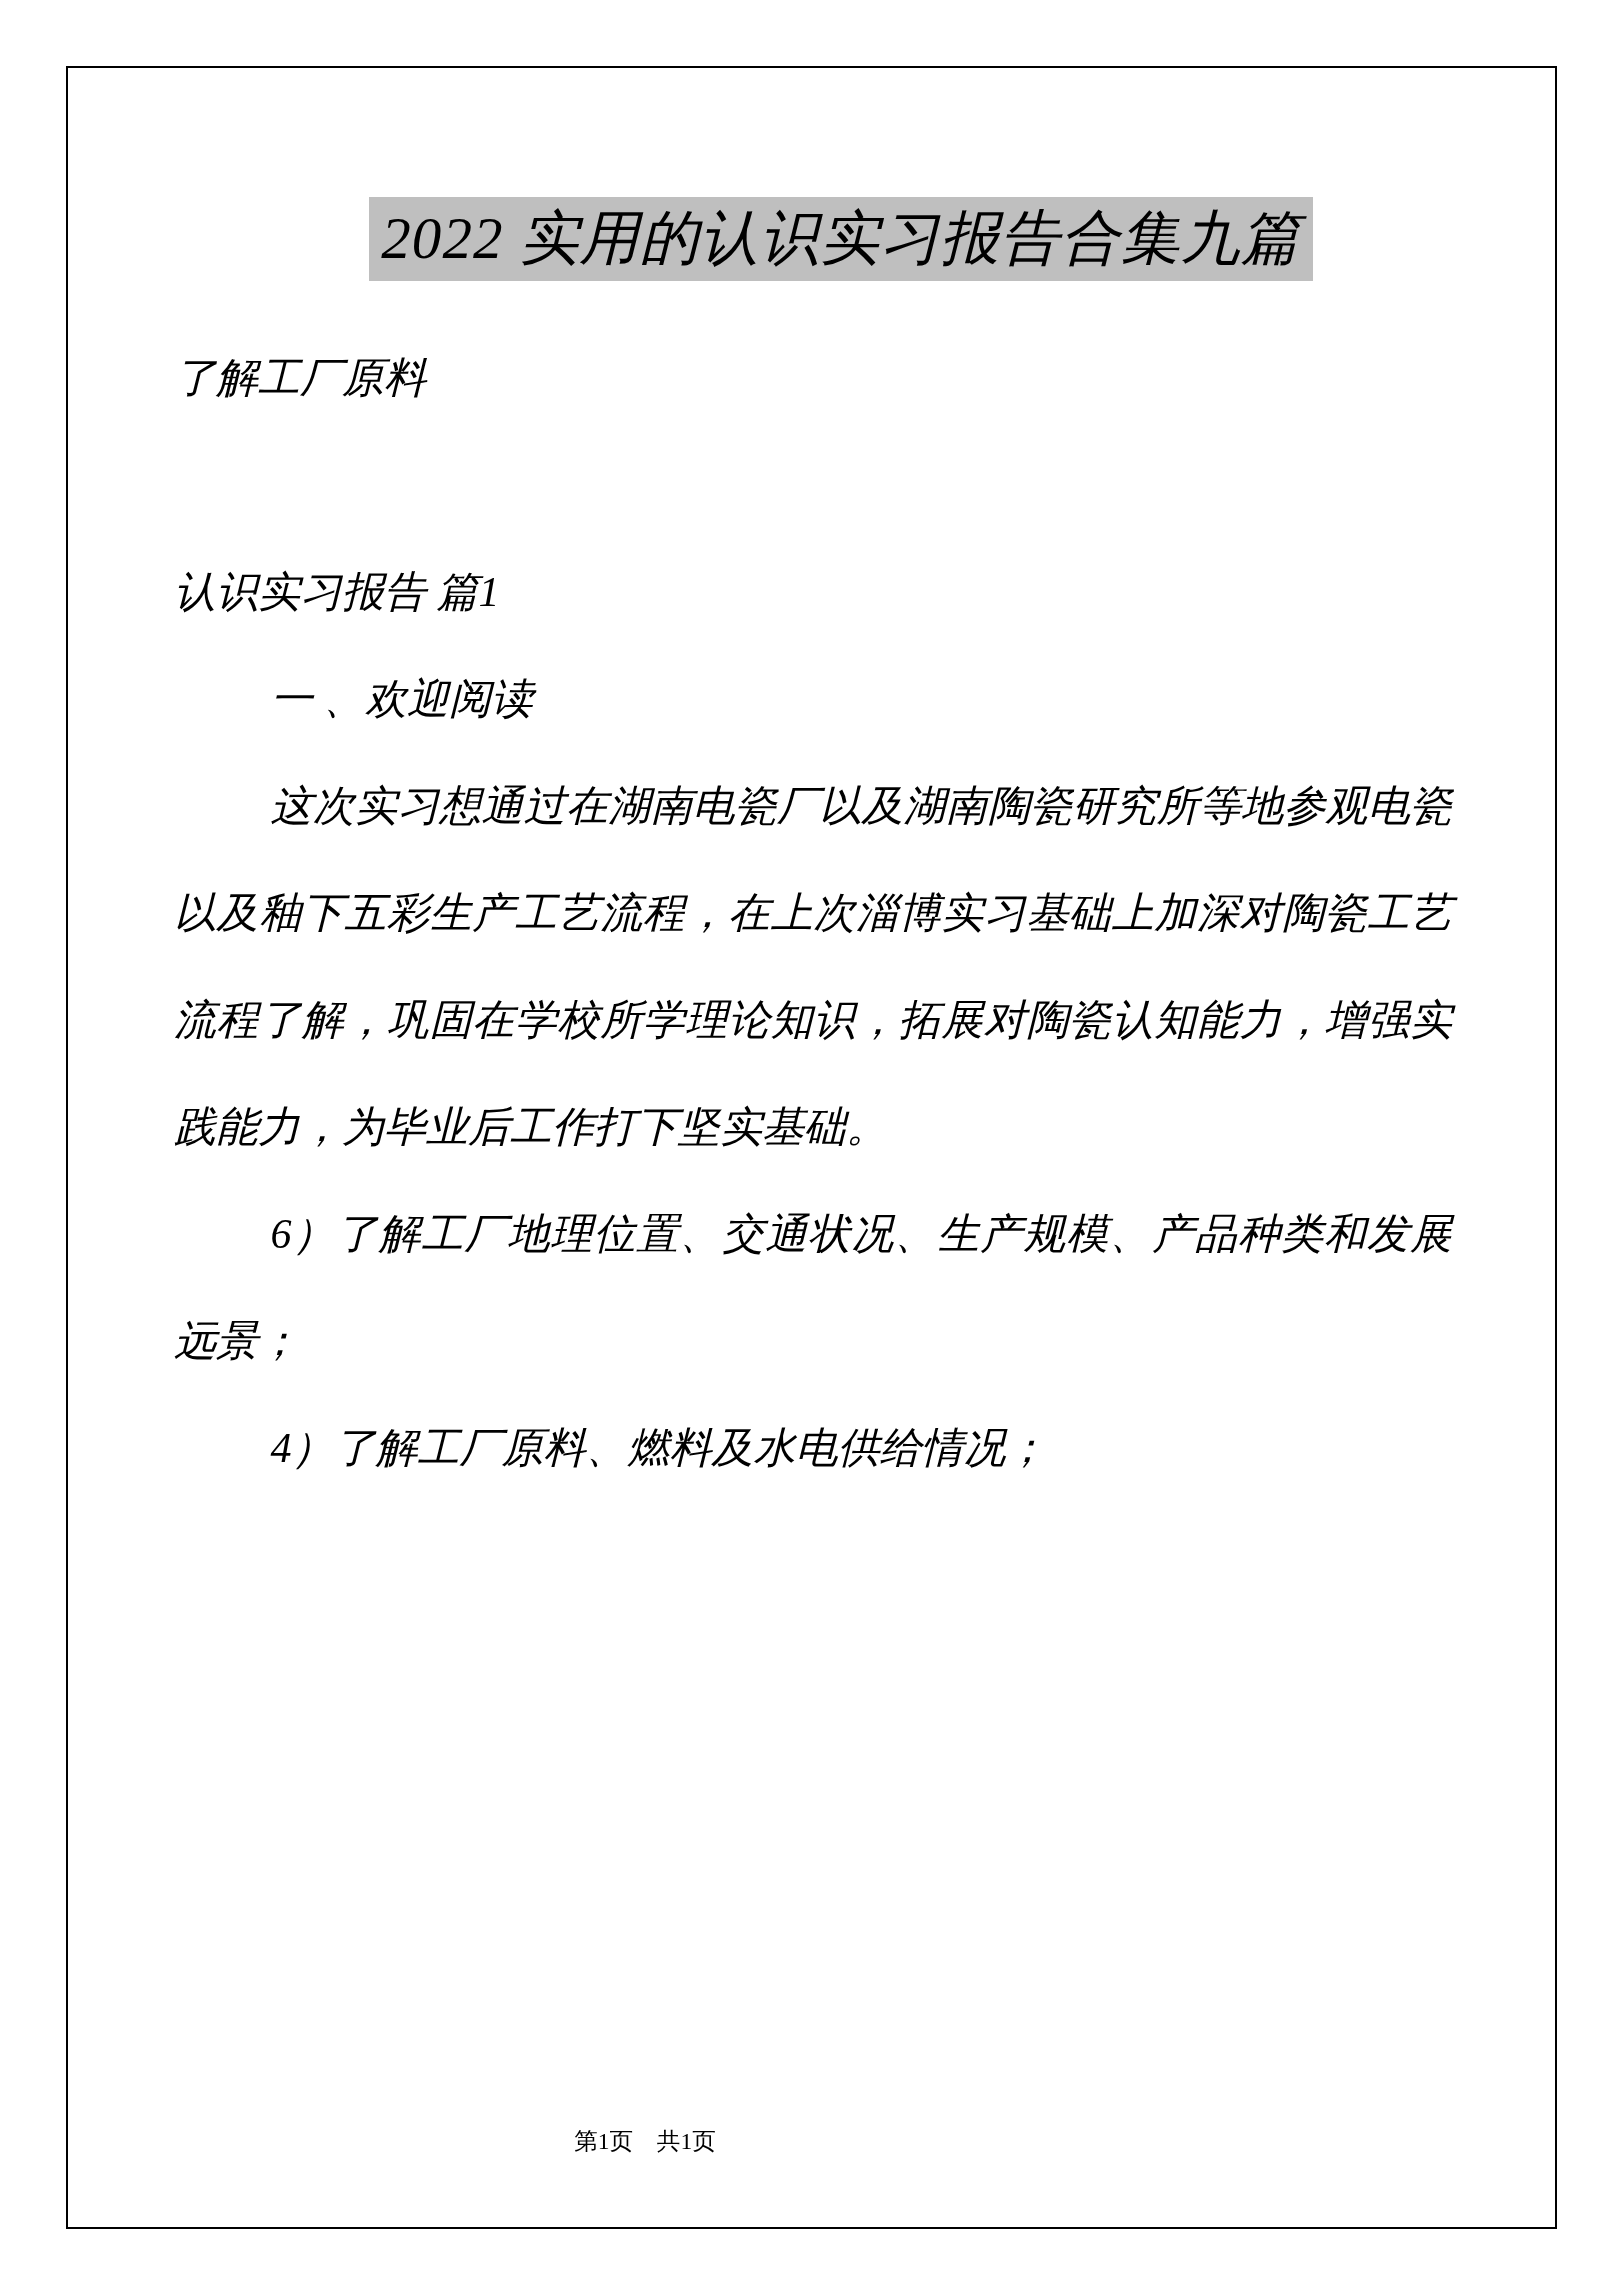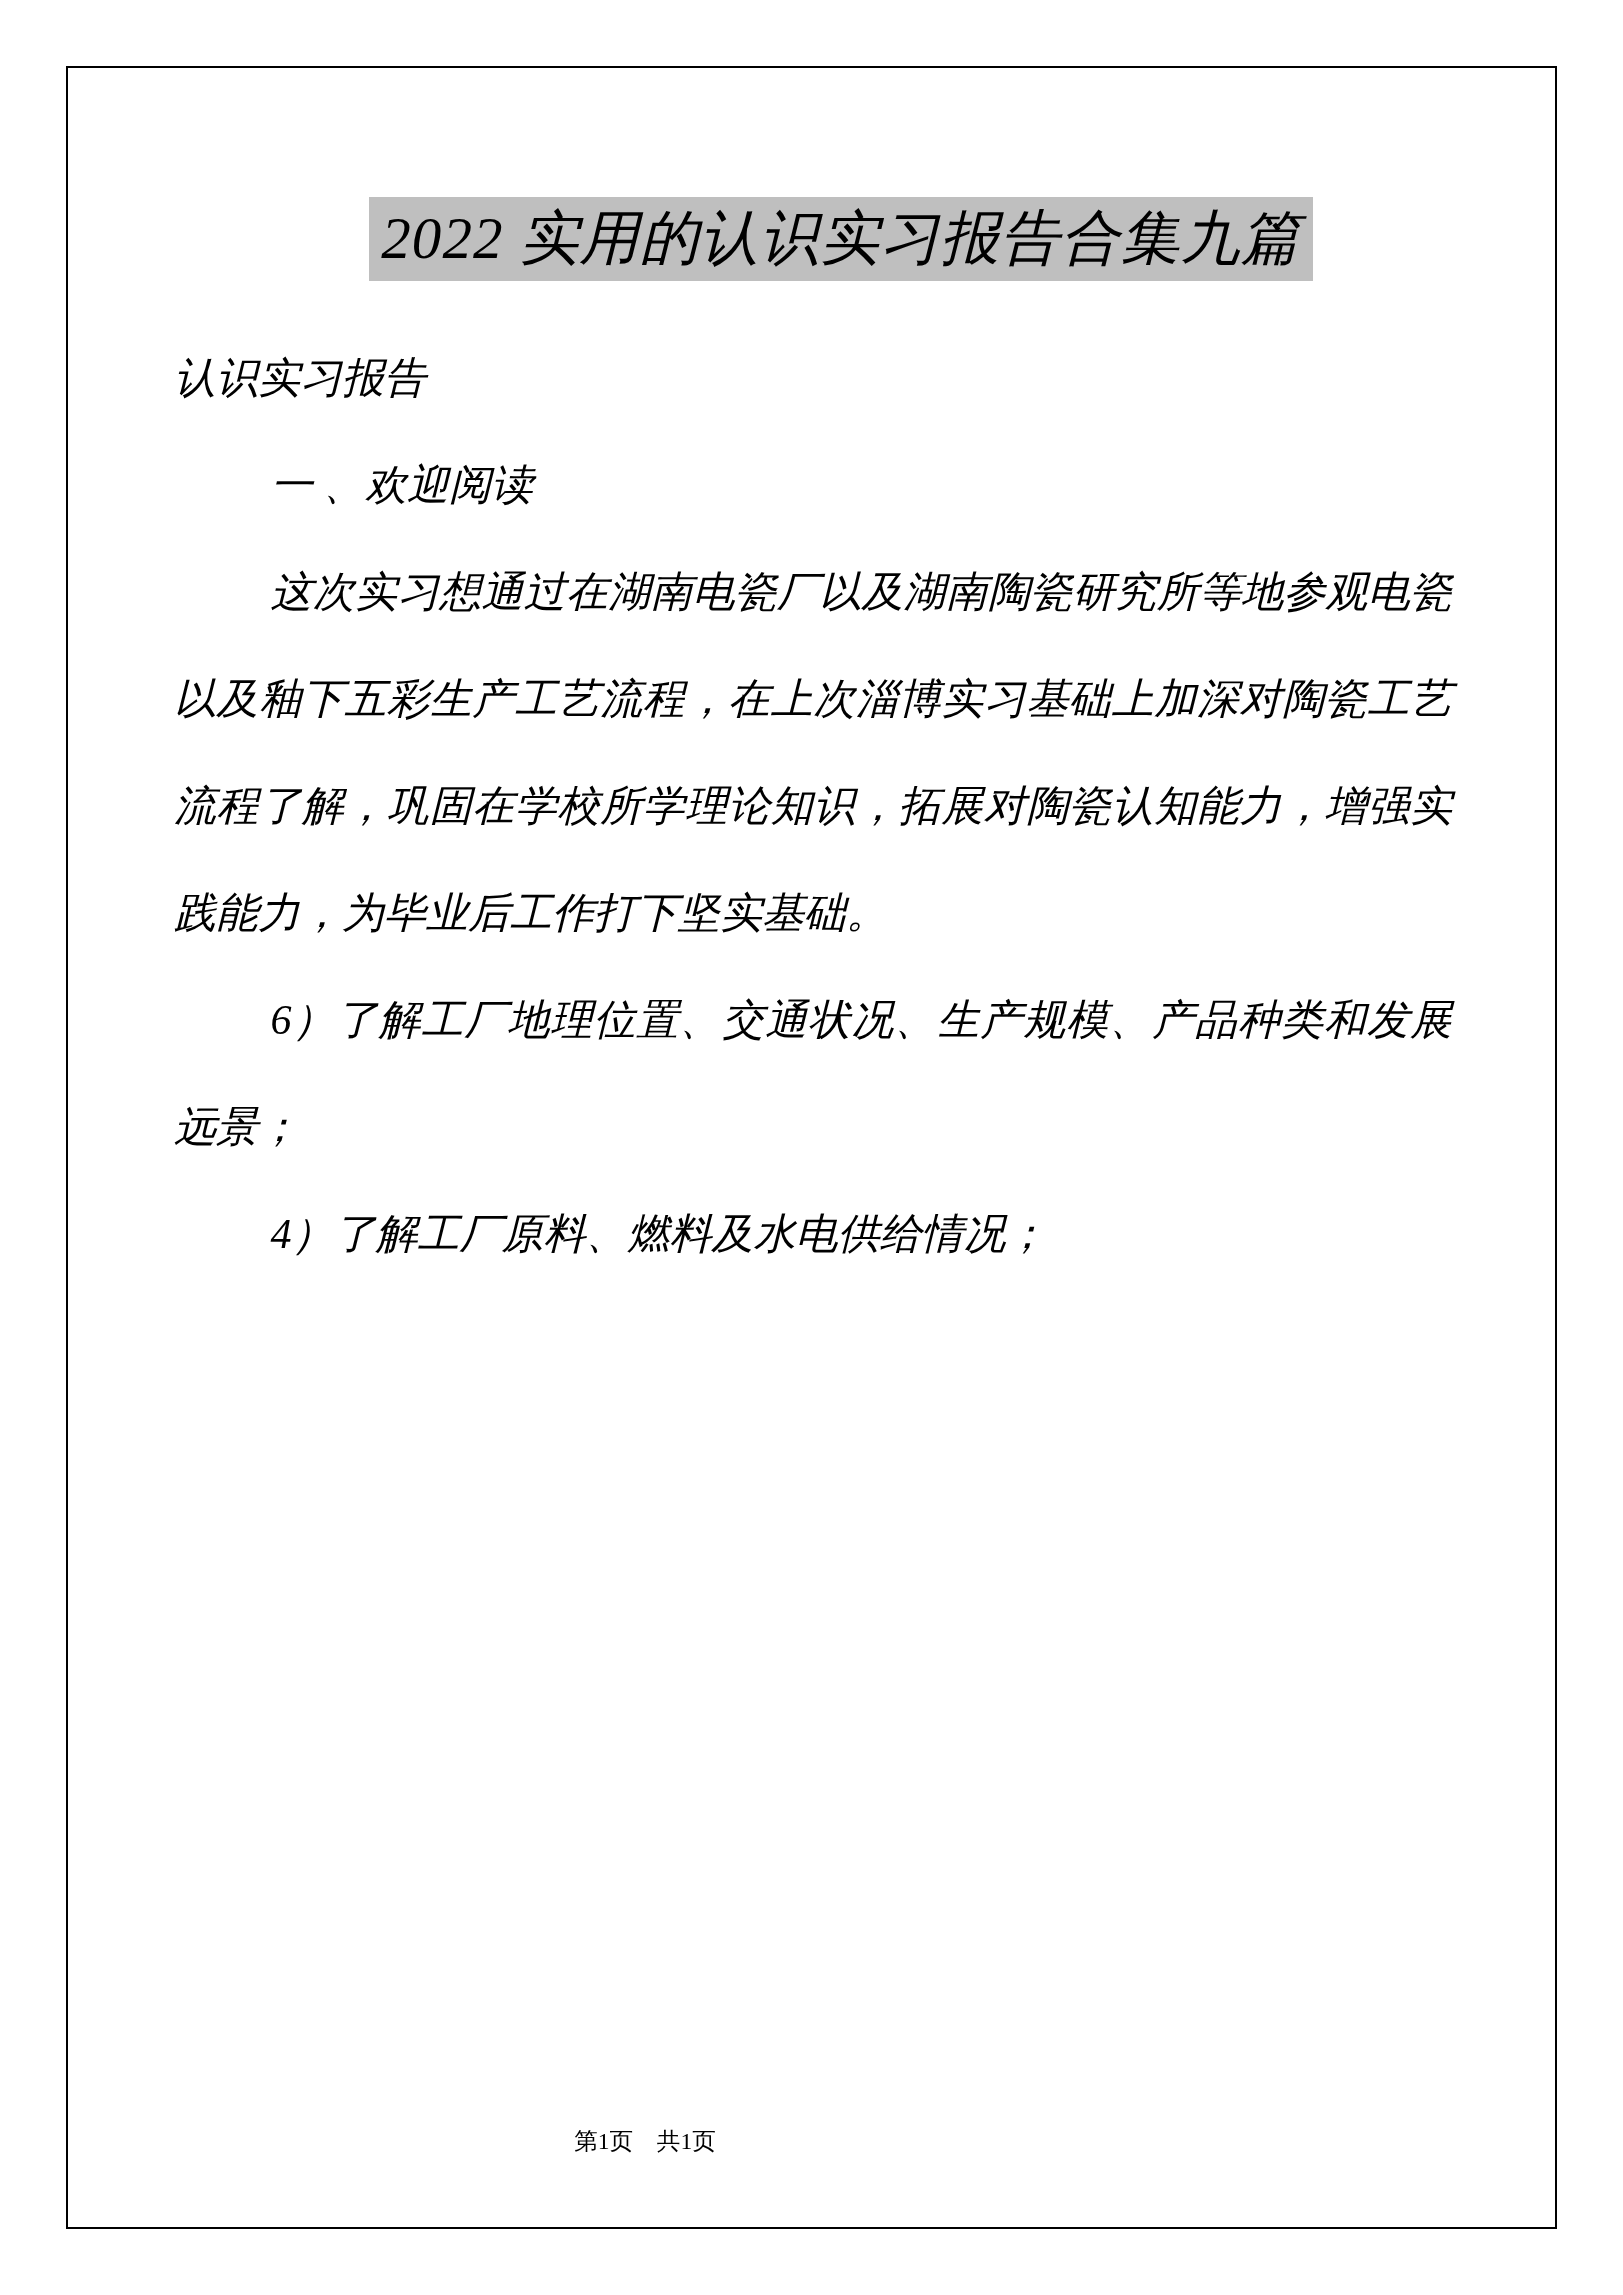--- a/index.html
+++ b/index.html
@@ -79,21 +79,22 @@
 
 <div class="page">
 
   <div class="frame"></div>
 
   <div class="title-line">
     <span class="title-highlight" style="background: rgb(191, 191, 191);">2022 实用的认识实习报告合集九篇</span>
   </div>
 
   <div class="doc-body">
-      <p>认识实习报告</p>
+      <p>了解工厂原料</p>
+      <p class="blank-before">认识实习报告 篇1</p>
       <p class="indent">一 、欢迎阅读</p>
       <p class="indent">这次实习想通过在湖南电瓷厂以及湖南陶瓷研究所等地参观电瓷以及釉下五彩生产工艺流程，在上次淄博实习基础上加深对陶瓷工艺流程了解，巩固在学校所学理论知识，拓展对陶瓷认知能力，增强实践能力，为毕业后工作打下坚实基础。</p>
       <p class="indent">6）了解工厂地理位置、交通状况、生产规模、产品种类和发展远景；</p>
       <p class="indent">4）了解工厂原料、燃料及水电供给情况；</p>
     </div>
 
   <div class="footer">第1页　共1页</div>
 
 </div>
 

